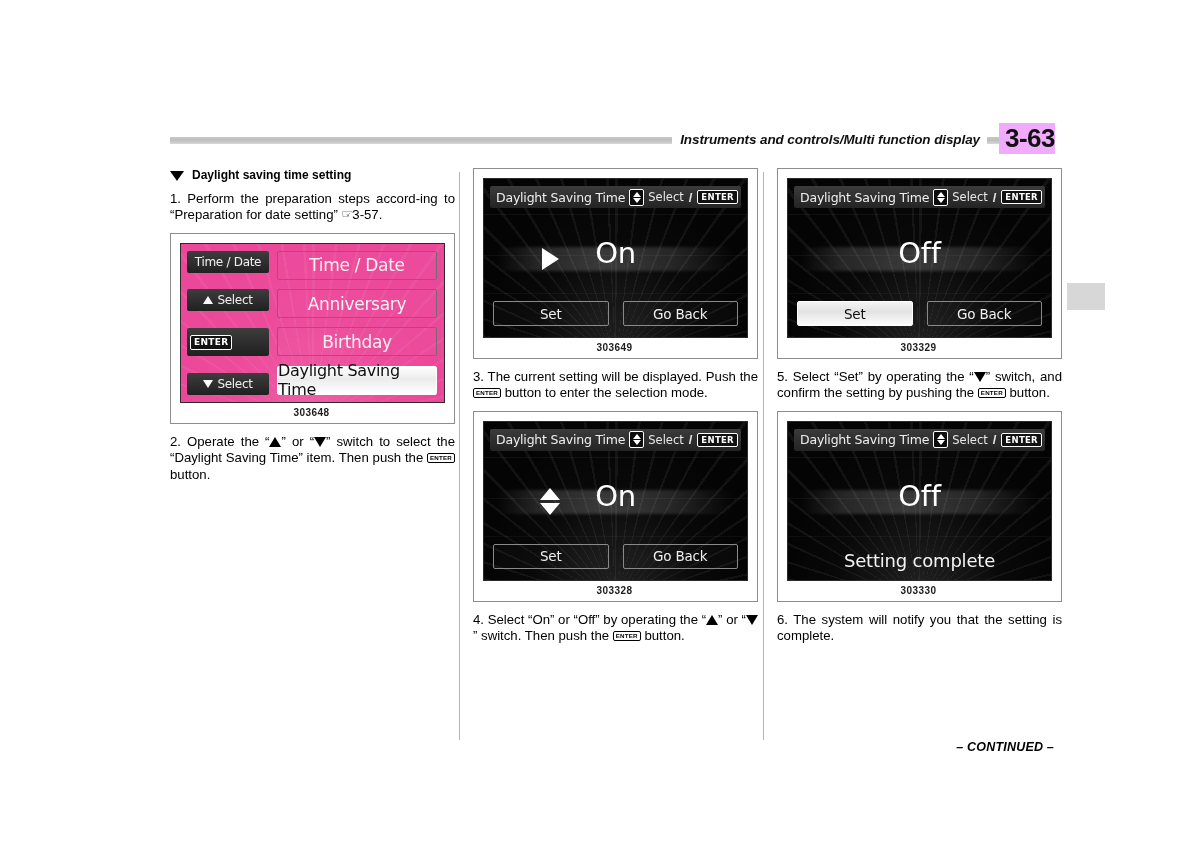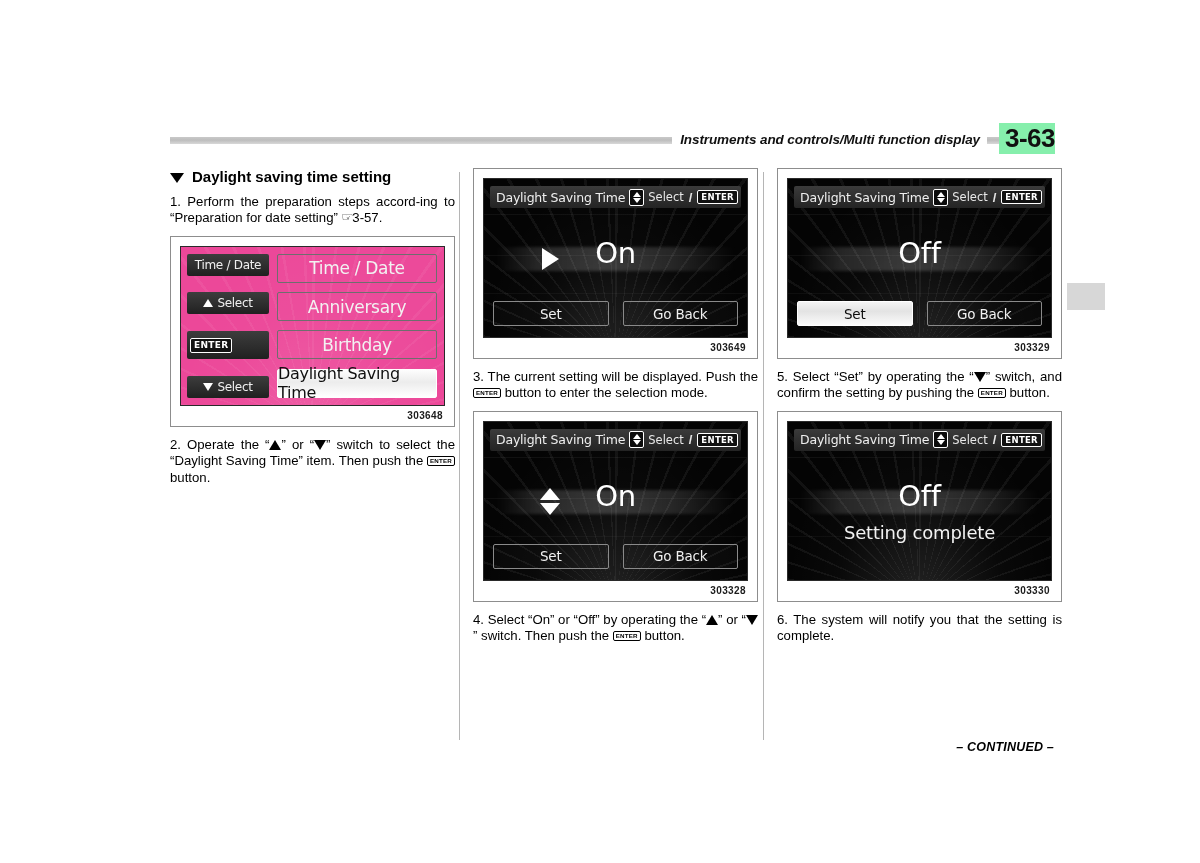--- a/index.html
+++ b/index.html
@@ -53,21 +53,21 @@
     white-space: nowrap;
   }
   .header-pageno {
     position: absolute;
     right: 0px;
     top: -9px;
     font-weight: bold;
     font-size: 26px;
     letter-spacing: -0.5px;
     color: #111;
-    background: #86efac;
+    background: #f0abfc;
     padding-left: 6px;
     text-align: right;
   }
 
   
   .edge-tab {
     position: absolute;
     left: 1067px;
     top: 283px;
     width: 38px;
@@ -91,21 +91,21 @@
     position: absolute;
     top: 168px;
     width: 285px;
   }
   .col1 { left: 170px; }
   .col2 { left: 473px; }
   .col3 { left: 777px; }
 
   
   .section-head {
-    font-size: 15px;
+    font-size: 12px;
     font-weight: bold;
     margin: 0 0 9px 0;
     display: flex;
     align-items: center;
     gap: 8px;
   }
   .tri-down {
     display: inline-block;
     width: 0; height: 0;
     border-left: 7px solid transparent;
@@ -164,21 +164,21 @@
 
   
   .figure {
     border: 1px solid #8d8d8d;
     background: #fff;
     padding: 9px 9px 4px 9px;
     margin: 0 0 10px 0;
     position: relative;
   }
   .fig-id {
-    text-align: right;
+    text-align: center;
     font-size: 10px;
     font-weight: bold;
     letter-spacing: 0.4px;
     color: #1c1c1c;
     padding: 4px 2px 1px 0;
   }
 
   
   .screen {
     position: relative;
@@ -349,21 +349,21 @@
   .cursor-updown i.d {
     width: 0; height: 0;
     border-left: 10px solid transparent;
     border-right: 10px solid transparent;
     border-top: 12px solid #ffffff;
   }
 
   .complete-text {
     position: absolute;
     left: 0; right: 0;
-    top: 100px;
+    top: 128px;
     text-align: center;
     color: #f2f2f2;
     font-size: 18px;
     letter-spacing: -0.2px;
     font-family: "DejaVu Sans", sans-serif;
   }
 
   
   .btn-row {
     position: absolute;

